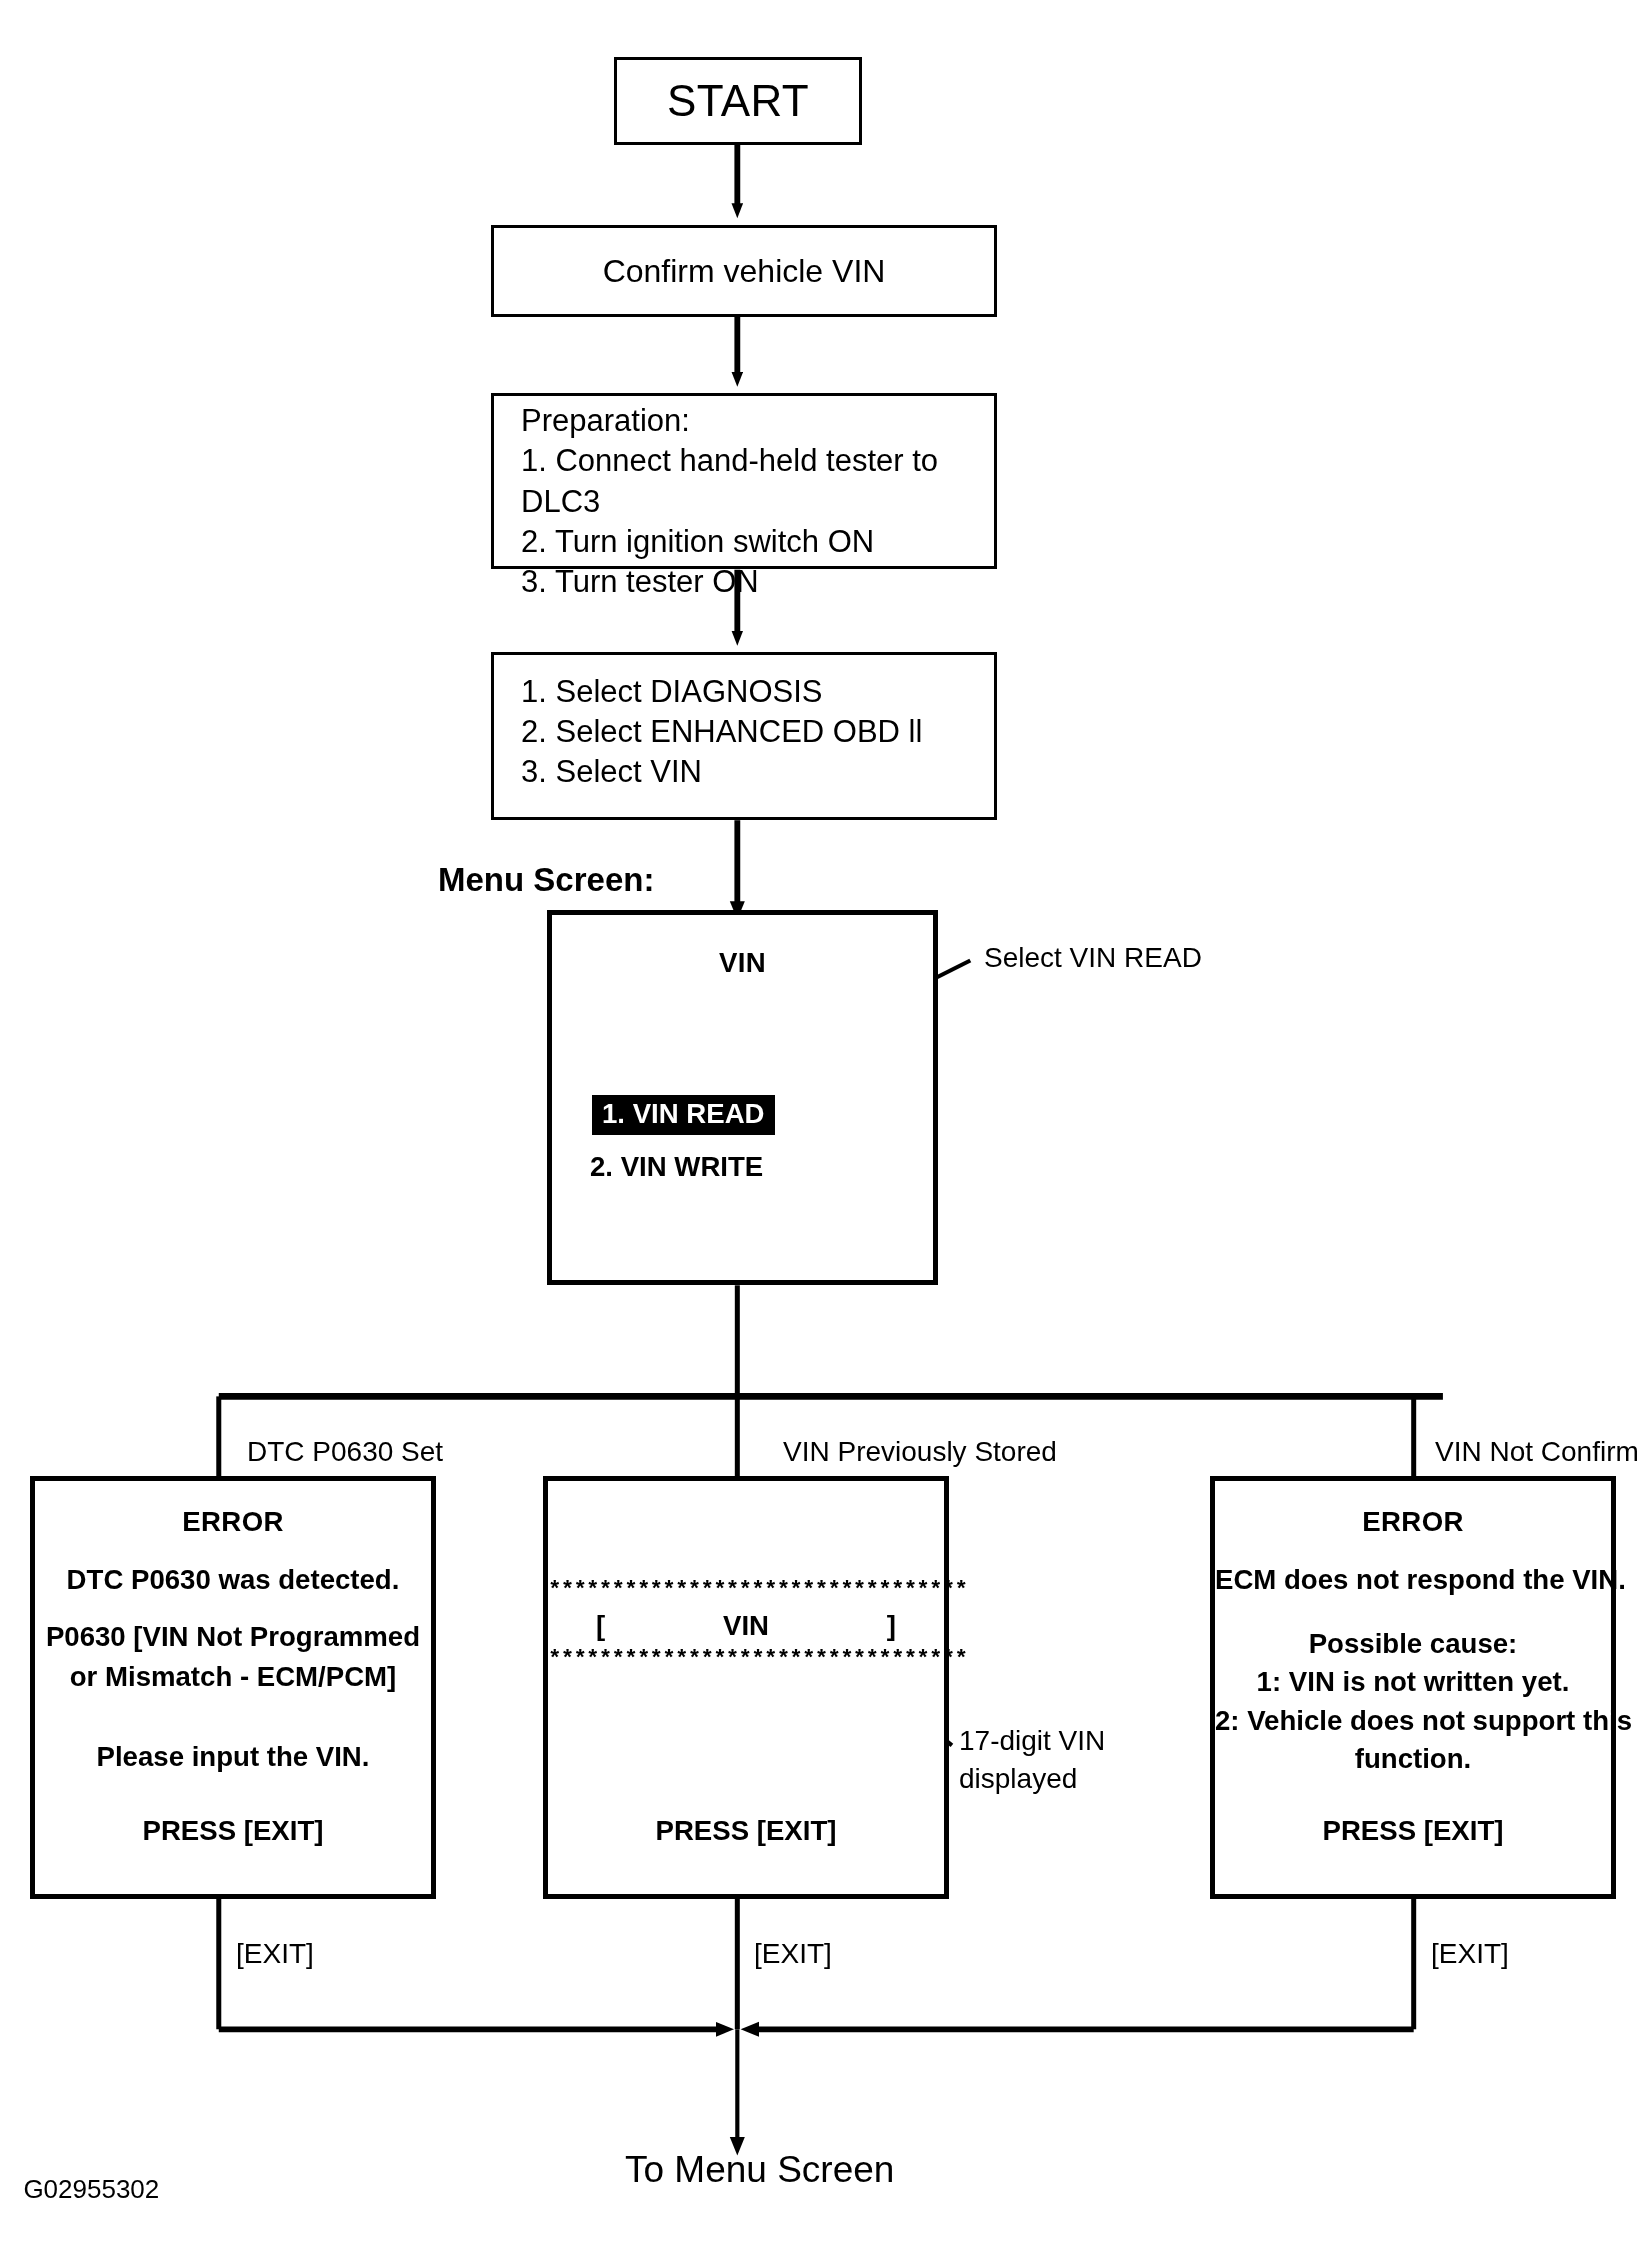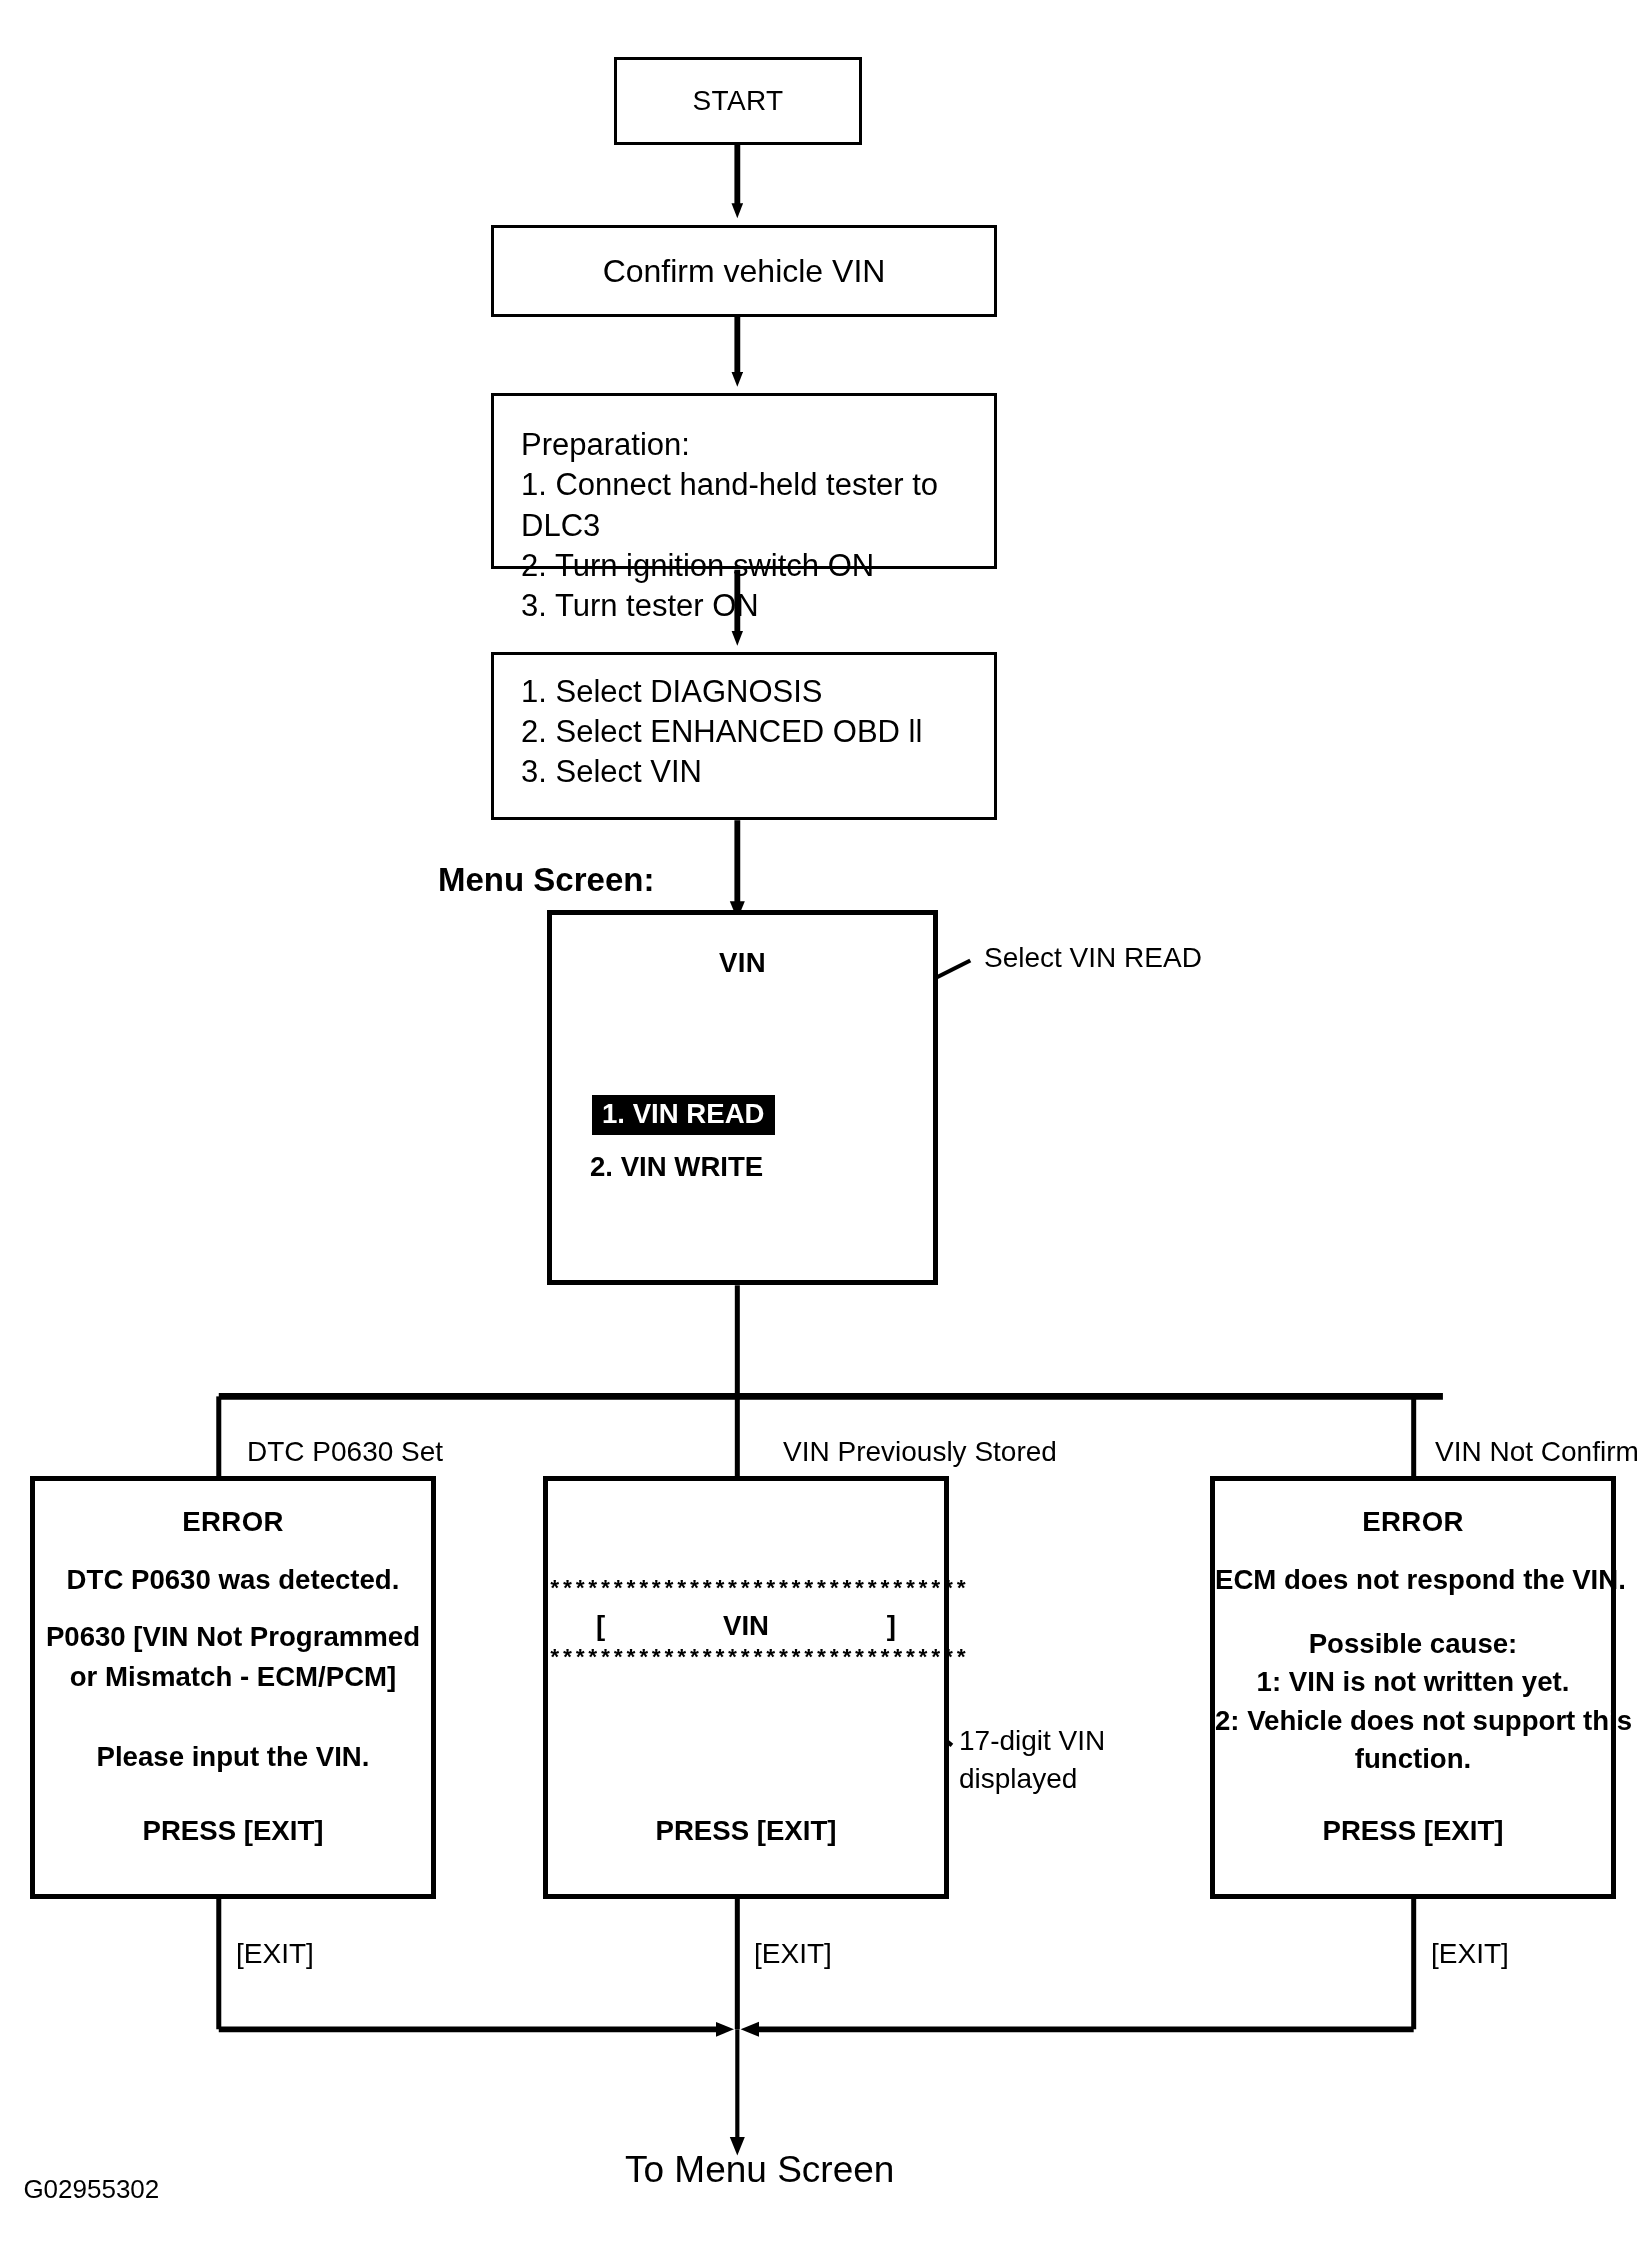--- a/index.html
+++ b/index.html
@@ -28,21 +28,21 @@
   .node.screen { border-width: 5.8px; }
 
   .ctr {
     display: flex;
     align-items: center;
     justify-content: center;
     text-align: center;
   }
 
   .t-start {
-    font-size: 28px;
+    font-size: 44px;
     letter-spacing: 0.4px;
   }
   .t-plain {
     font-size: 32px;
   }
   .t-list {
     font-size: 31px;
     line-height: 1.30;
     text-align: left;
   }
@@ -177,21 +177,21 @@
 
   <div class="node ctr t-start" style="left:614px; top:57px; width:248px; height:88px;">
     <span>START</span>
   </div>
 
   <div class="node ctr t-plain" style="left:491px; top:225px; width:506px; height:92px;">
     <span>Confirm vehicle VIN</span>
   </div>
 
   <div class="node" style="left:491px; top:393px; width:506px; height:176px;">
-    <div class="t-list" style="padding:29px 0 0 27px;">
+    <div class="t-list" style="padding:5px 0 0 27px;">
       <div>Preparation:</div>
       <div>1. Connect hand-held tester to DLC3</div>
       <div>2. Turn ignition switch ON</div>
       <div>3. Turn tester ON</div>
     </div>
   </div>
 
   <div class="node" style="left:491px; top:652px; width:506px; height:168px;">
     <div class="t-list" style="padding:16.7px 0 0 27px;">
       <div>1. Select DIAGNOSIS</div>

